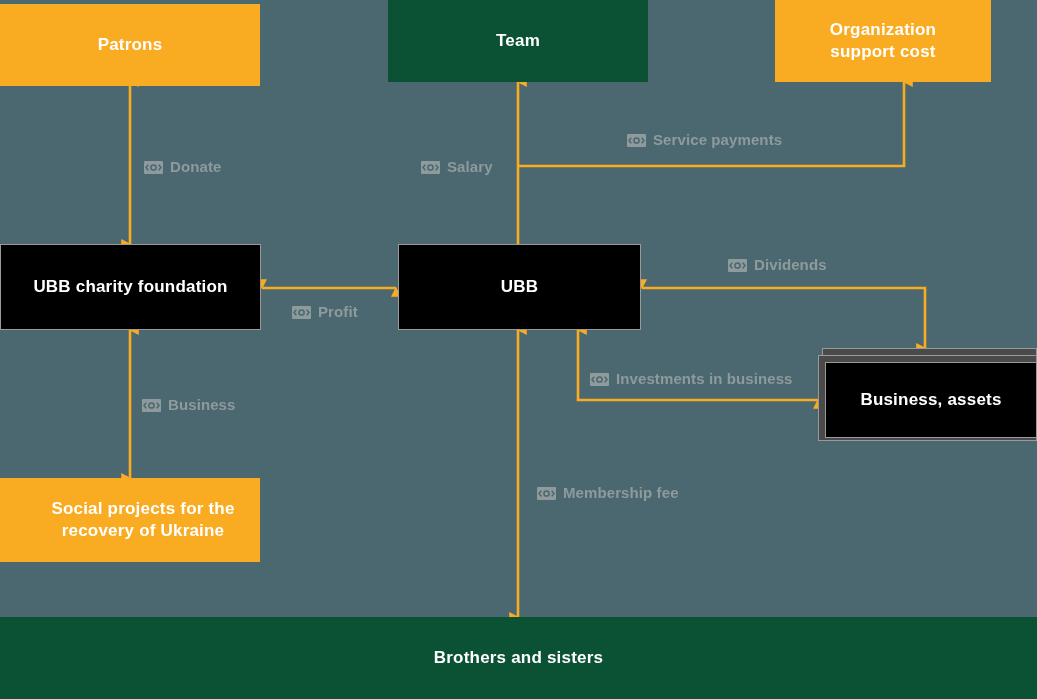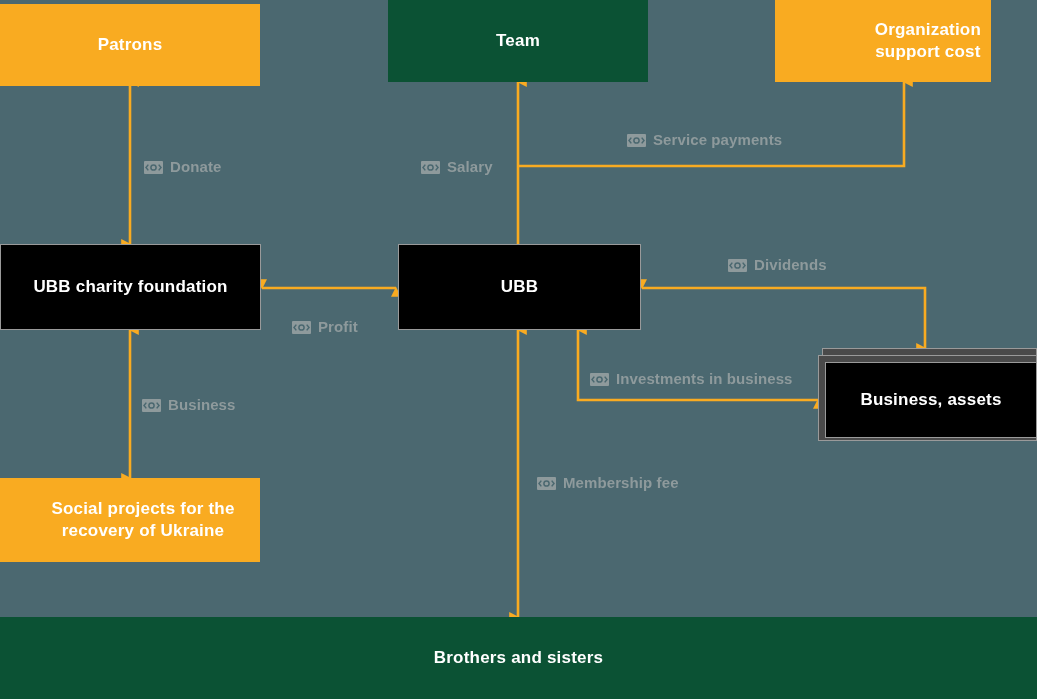--- a/index.html
+++ b/index.html
@@ -103,21 +103,21 @@
   </svg>
 
   <div class="node orange" style="left:0px; top:4px; width:260px; height:82px;">
     <span>Patrons</span>
   </div>
 
   <div class="node green" style="left:388px; top:0px; width:260px; height:82px;">
     <span>Team</span>
   </div>
 
-  <div class="node orange" style="left:775px; top:0px; width:216px; height:82px;justify-content:flex-end;">
+  <div class="node orange" style="left:775px; top:0px; width:216px; height:82px;">
     <span>
       <span>Organization</span><br>
       <span>support cost</span>
     </span>
   </div>
 
   <div class="node dark" style="left:0px; top:244px; width:261px; height:86px;">
     <span>UBB charity foundation</span>
   </div>
 
@@ -168,21 +168,21 @@
     <span class="money-icon">
       <svg viewBox="0 0 19 13" width="19" height="13">
           <rect x="0" y="0" width="19" height="13" rx="1" fill="#8e9a9c"></rect>
           <circle cx="9.5" cy="6.5" r="2.6" fill="none" stroke="#4b6870" stroke-width="1.5"></circle>
           <path d="M4.3,3.6 L2,6.5 L4.3,9.4 M14.7,3.6 L17,6.5 L14.7,9.4" fill="none" stroke="#4b6870" stroke-width="1.5"></path>
         </svg>
     </span>
     <span>Service payments</span>
   </div>
 
-  <div class="edge-label" style="left:292px; top:318px;">
+  <div class="edge-label" style="left:292px; top:303px;">
     <span class="money-icon">
       <svg viewBox="0 0 19 13" width="19" height="13">
           <rect x="0" y="0" width="19" height="13" rx="1" fill="#8e9a9c"></rect>
           <circle cx="9.5" cy="6.5" r="2.6" fill="none" stroke="#4b6870" stroke-width="1.5"></circle>
           <path d="M4.3,3.6 L2,6.5 L4.3,9.4 M14.7,3.6 L17,6.5 L14.7,9.4" fill="none" stroke="#4b6870" stroke-width="1.5"></path>
         </svg>
     </span>
     <span>Profit</span>
   </div>
 
@@ -212,21 +212,21 @@
     <span class="money-icon">
       <svg viewBox="0 0 19 13" width="19" height="13">
           <rect x="0" y="0" width="19" height="13" rx="1" fill="#8e9a9c"></rect>
           <circle cx="9.5" cy="6.5" r="2.6" fill="none" stroke="#4b6870" stroke-width="1.5"></circle>
           <path d="M4.3,3.6 L2,6.5 L4.3,9.4 M14.7,3.6 L17,6.5 L14.7,9.4" fill="none" stroke="#4b6870" stroke-width="1.5"></path>
         </svg>
     </span>
     <span>Investments in business</span>
   </div>
 
-  <div class="edge-label" style="left:537px; top:474px;">
+  <div class="edge-label" style="left:537px; top:484px;">
     <span class="money-icon">
       <svg viewBox="0 0 19 13" width="19" height="13">
           <rect x="0" y="0" width="19" height="13" rx="1" fill="#8e9a9c"></rect>
           <circle cx="9.5" cy="6.5" r="2.6" fill="none" stroke="#4b6870" stroke-width="1.5"></circle>
           <path d="M4.3,3.6 L2,6.5 L4.3,9.4 M14.7,3.6 L17,6.5 L14.7,9.4" fill="none" stroke="#4b6870" stroke-width="1.5"></path>
         </svg>
     </span>
     <span>Membership fee</span>
   </div>
 

